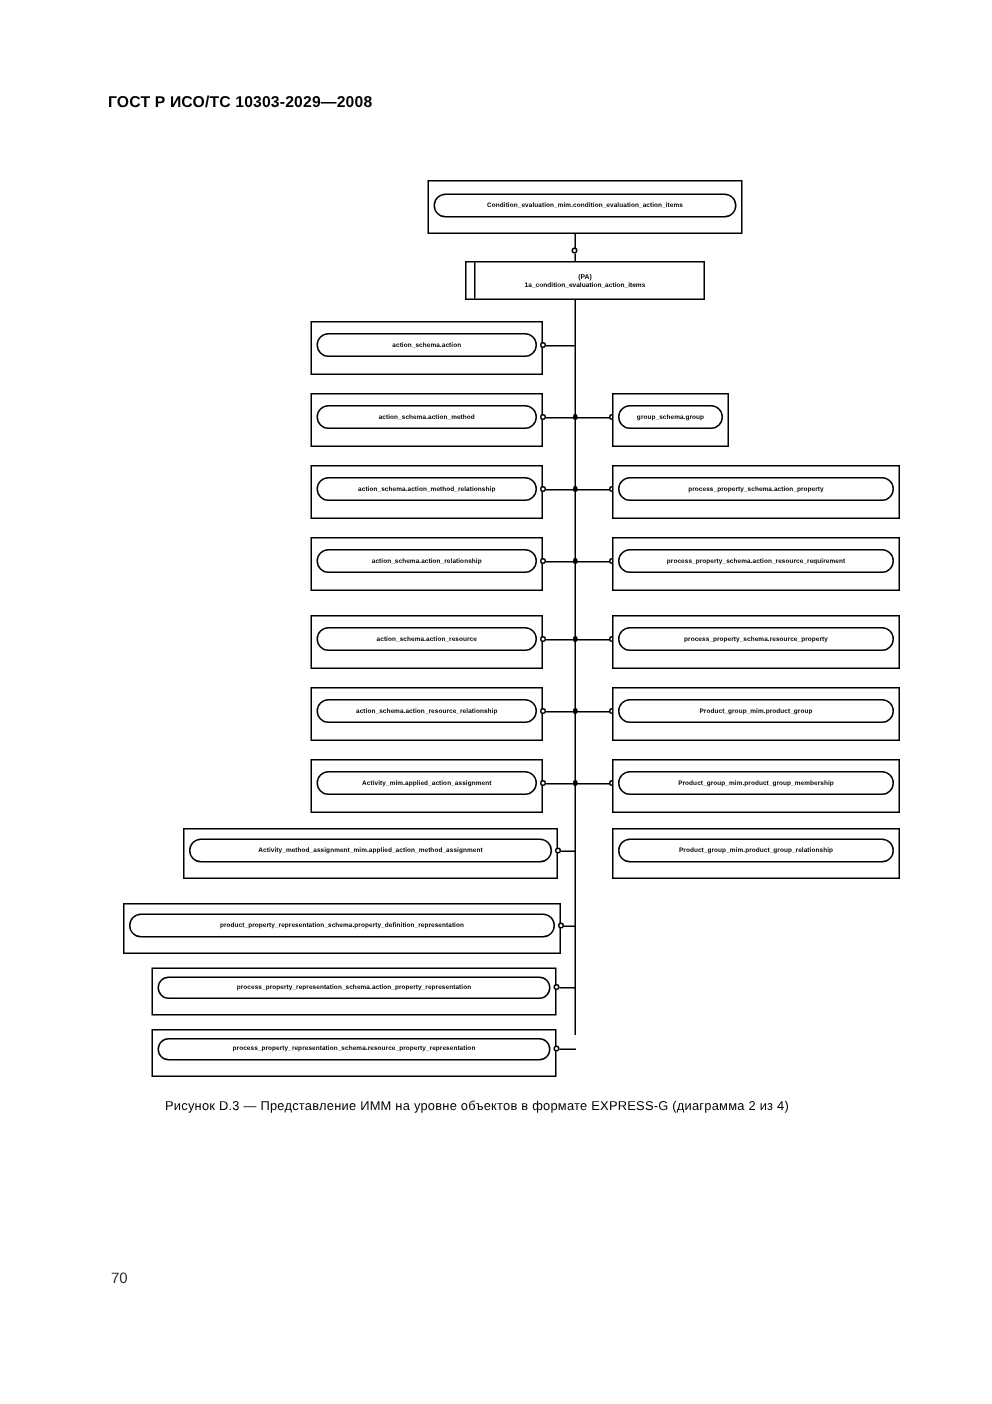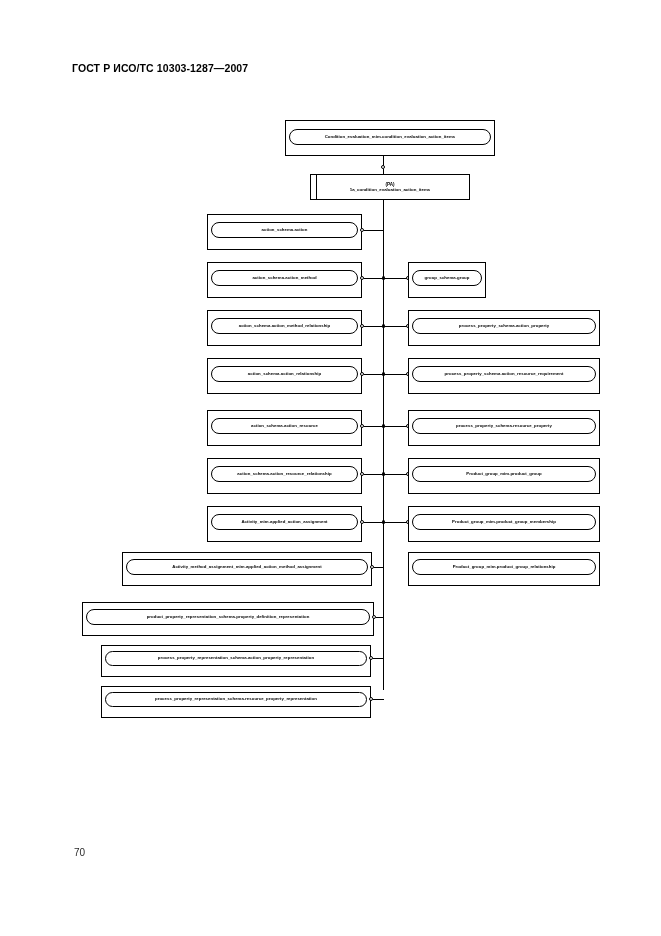--- a/index.html
+++ b/index.html
@@ -139,21 +139,21 @@
     height: 3.4px;
     border-radius: 50%;
     background: #000;
   }
 </style>
 </head>
 <body>
 
 <div class="page">
 
-  <div class="doc-header">ГОСТ Р ИСО/ТС 10303-1287—2007</div>
+  <div class="doc-header">ГОСТ Р ИСО/ТС 10303-2029—2008</div>
 
   <div class="diagram">
 
     <div class="node" style="left:285px; top:120px; width:210px; height:36px;"></div>
     <div class="capsule" style="left:289px; top:129px; width:202px; height:16px;">Condition_evaluation_mim.condition_evaluation_action_items</div>
 
     <div class="line-v" style="left:383px; top:156px; height:10px;"></div>
     <div class="dot" style="left:381px; top:165px;"></div>
     <div class="line-v" style="left:383px; top:169px; height:5px;"></div>
 
@@ -248,16 +248,17 @@
     <div class="capsule" style="left:412px; top:466px; width:184px; height:16px;">Product_group_mim.product_group</div>
 
     <div class="node" style="left:408px; top:506px; width:192px; height:36px;"></div>
     <div class="capsule" style="left:412px; top:514px; width:184px; height:16px;">Product_group_mim.product_group_membership</div>
 
     <div class="node" style="left:408px; top:552px; width:192px; height:34px;"></div>
     <div class="capsule" style="left:412px; top:559px; width:184px; height:16px;">Product_group_mim.product_group_relationship</div>
 
   </div>
 
+  <div class="figure-caption">Рисунок D.3 — Представление ИММ на уровне объектов в формате EXPRESS-G (диаграмма 2 из 4)</div>
 
   <div class="page-number">70</div>
 
 </div>
 
 </body></html>

